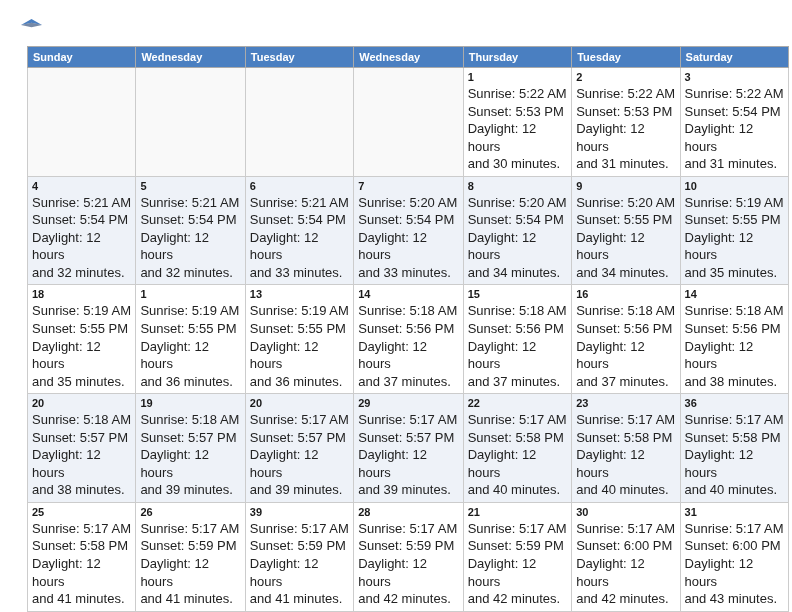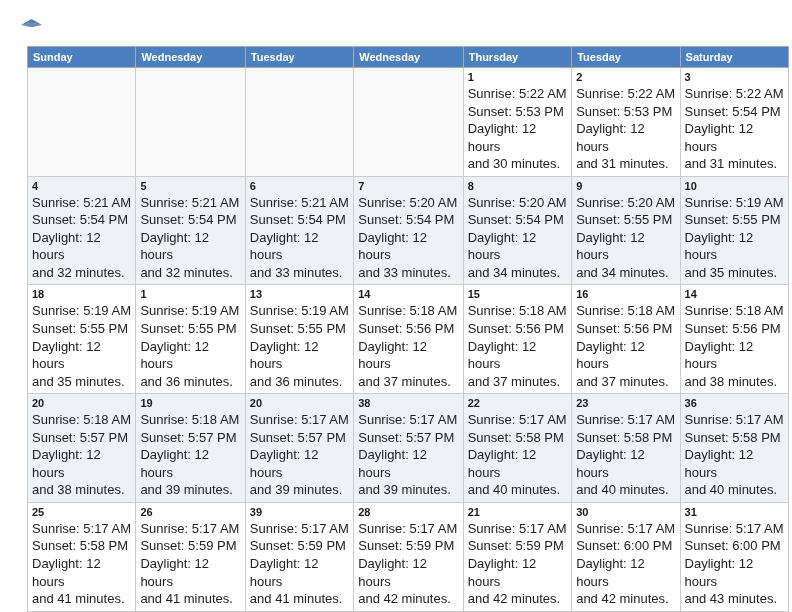--- a/index.html
+++ b/index.html
@@ -278,21 +278,21 @@
 and 39 minutes.</div>
           </td>
           <td>
             <div class="day-number">20</div>
             <div class="day-info" style="white-space: pre-line;">Sunrise: 5:17 AM
 Sunset: 5:57 PM
 Daylight: 12 hours
 and 39 minutes.</div>
           </td>
           <td>
-            <div class="day-number">38</div>
+            <div class="day-number">29</div>
             <div class="day-info" style="white-space: pre-line;">Sunrise: 5:17 AM
 Sunset: 5:57 PM
 Daylight: 12 hours
 and 39 minutes.</div>
           </td>
           <td>
             <div class="day-number">22</div>
             <div class="day-info" style="white-space: pre-line;">Sunrise: 5:17 AM
 Sunset: 5:58 PM
 Daylight: 12 hours

